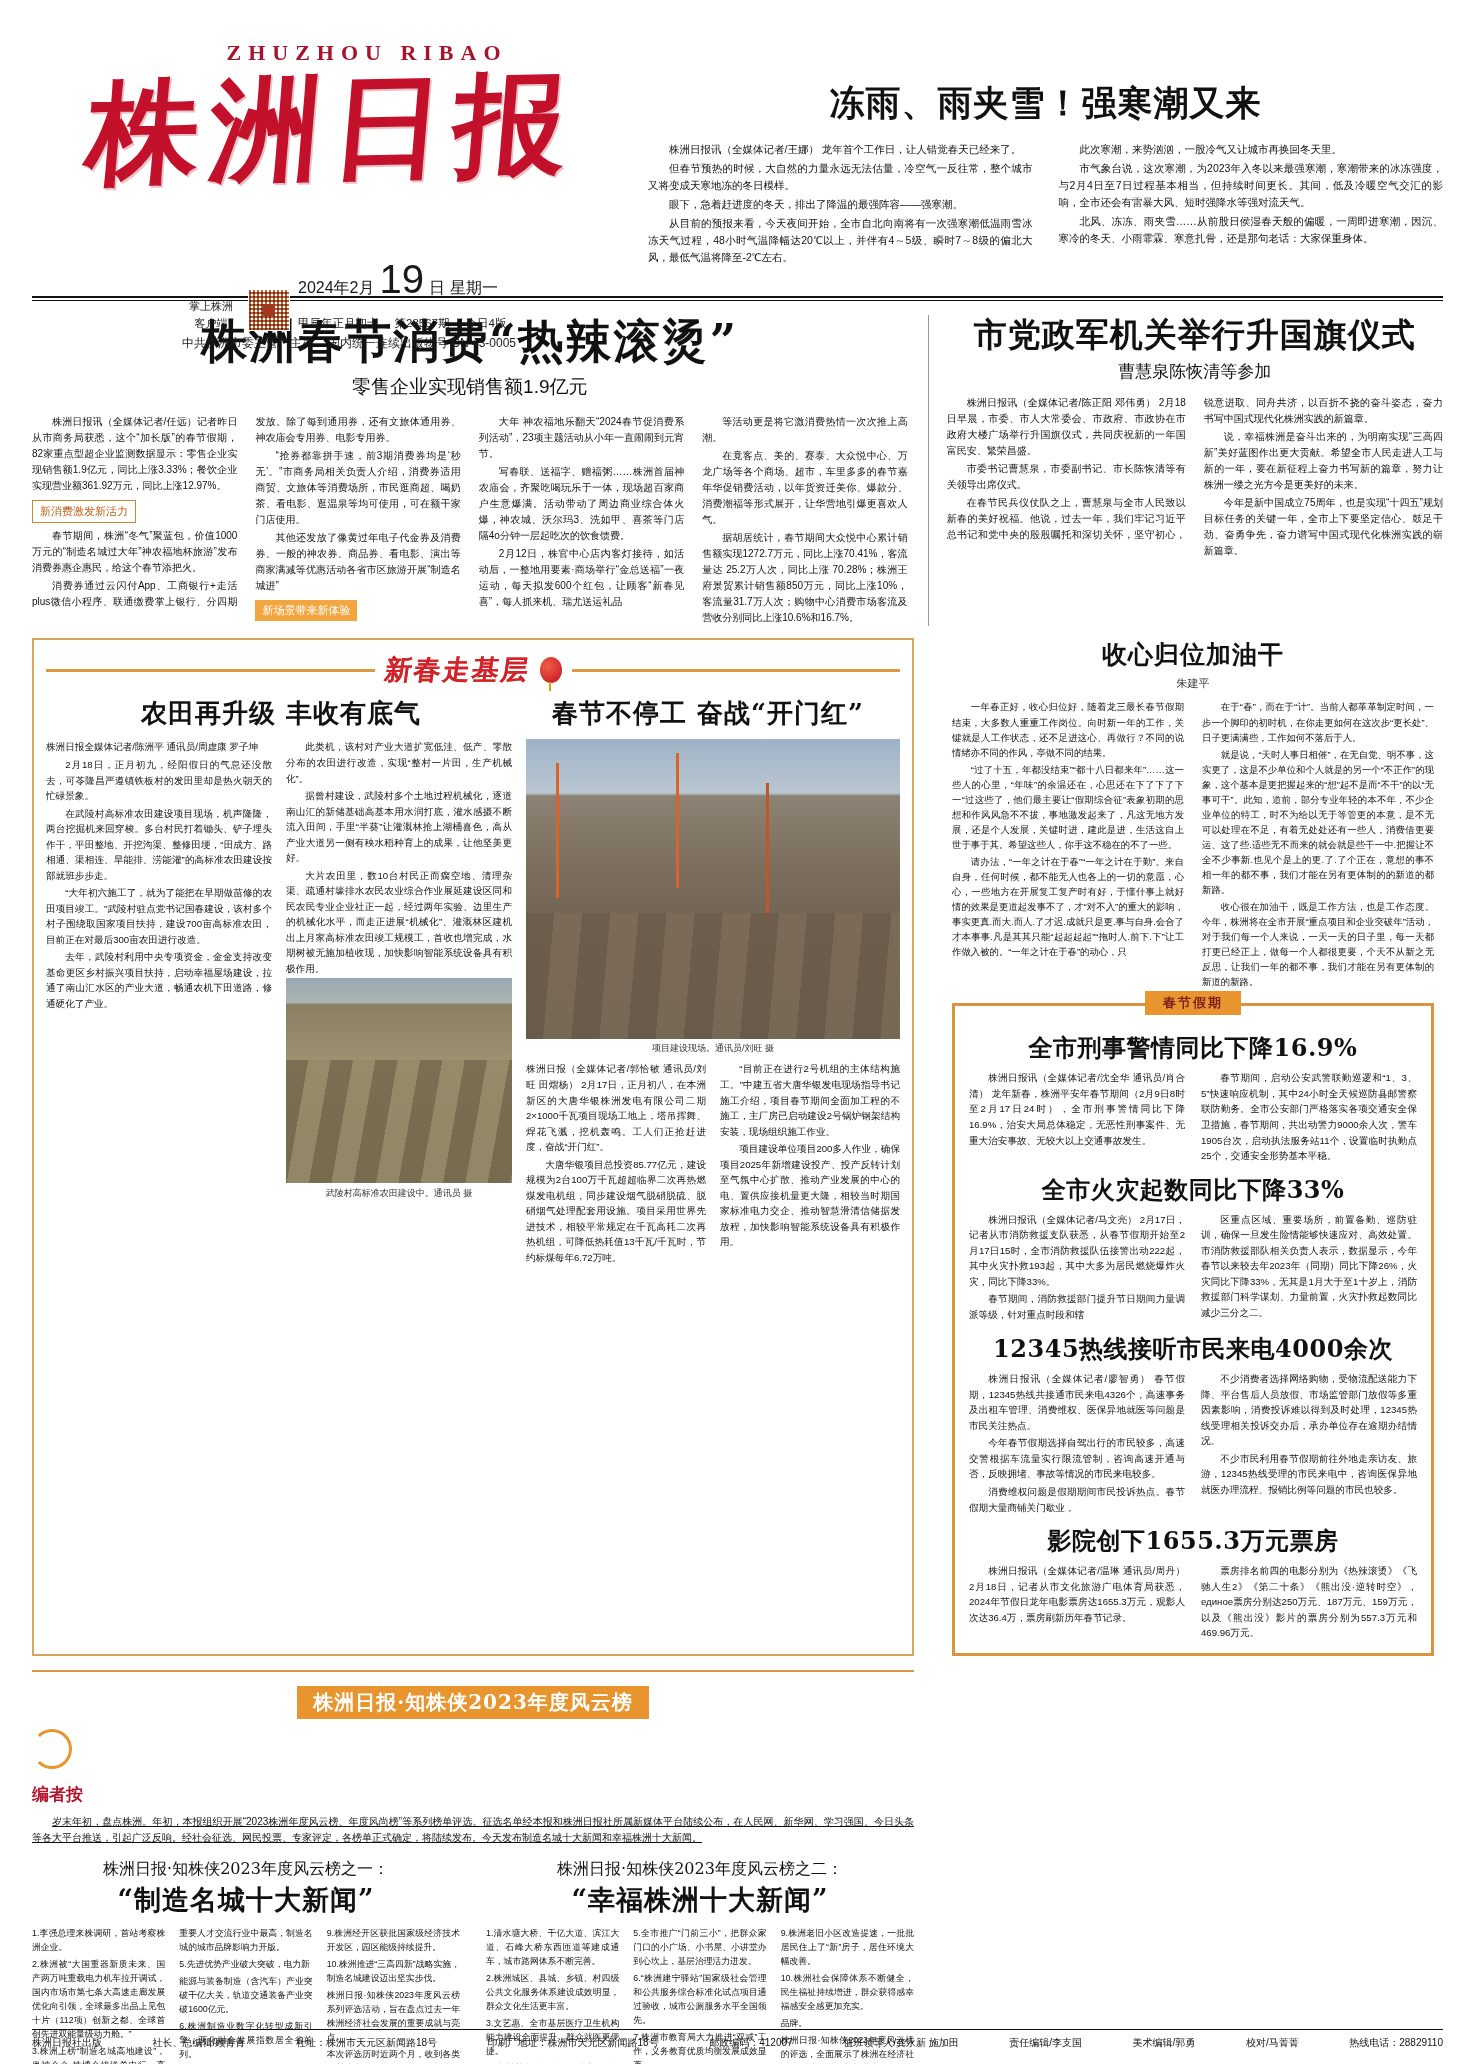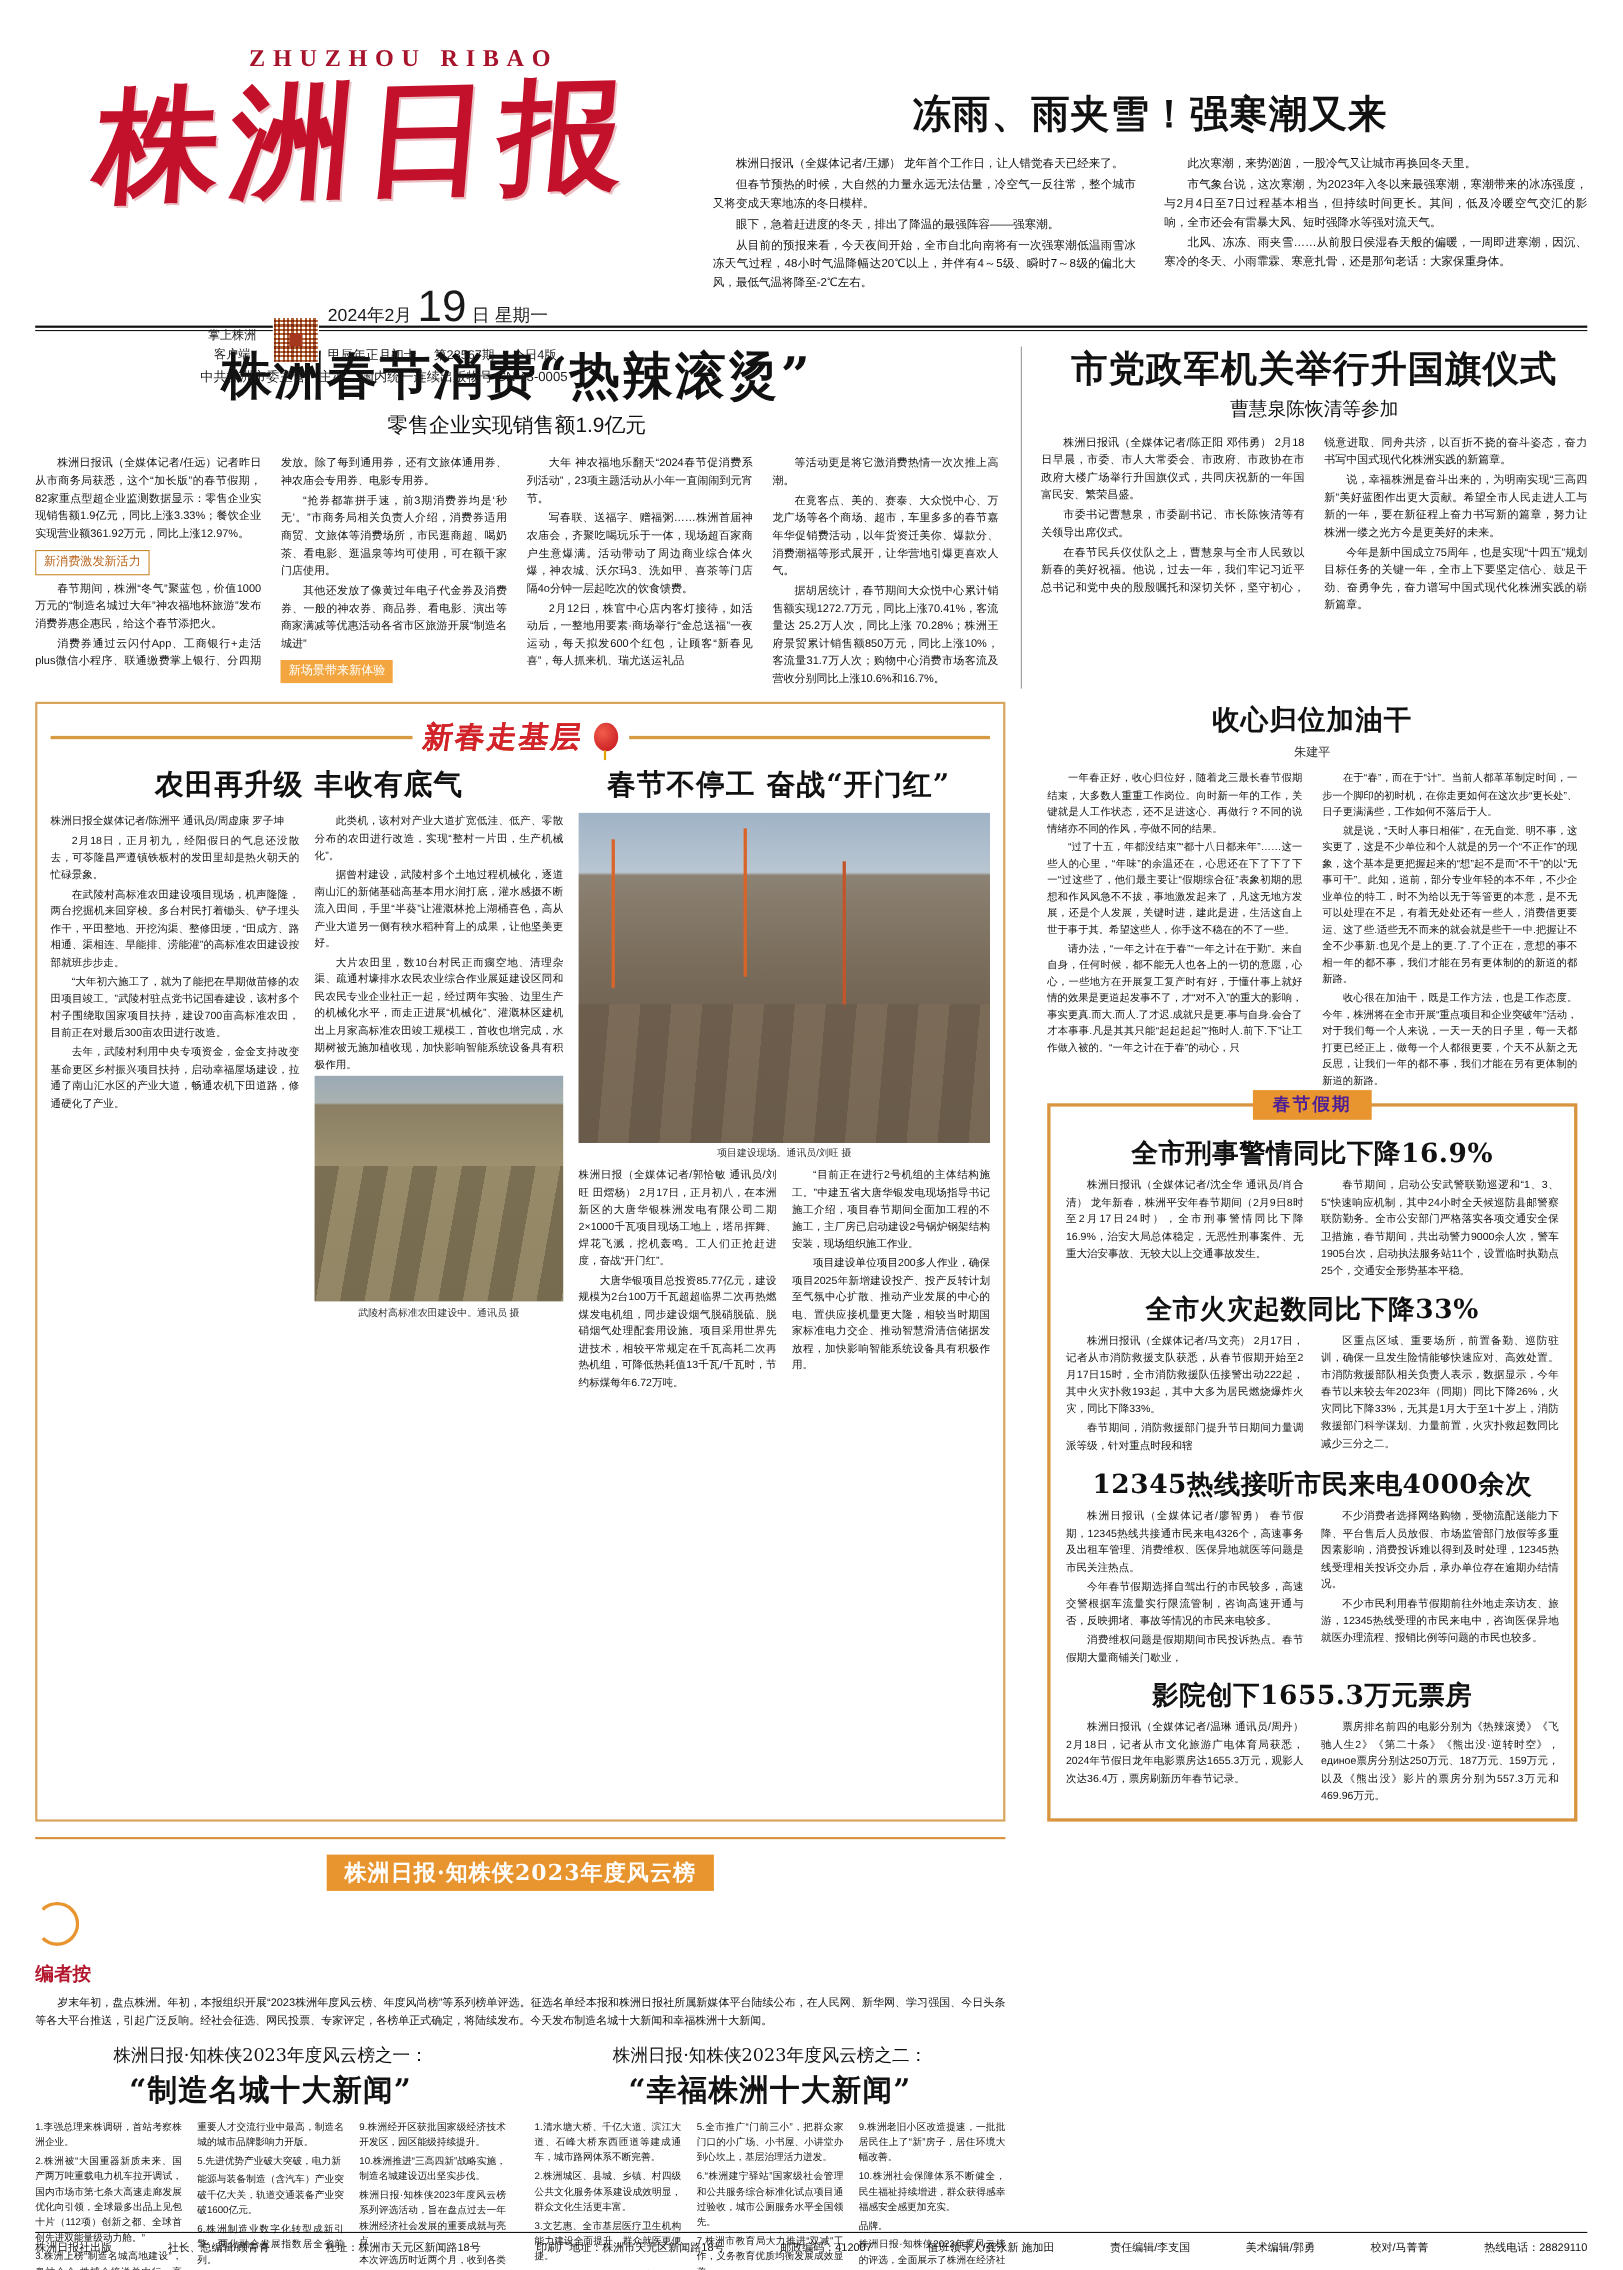--- a/index.html
+++ b/index.html
@@ -142,38 +142,38 @@
   .caption{font-size:9px;text-align:center;margin-top:3px;color:#333;font-family:"Liberation Sans",sans-serif;}
 
   
   .r-title{font-size:25px;font-weight:700;text-align:center;font-family:"DejaVu Serif",serif;letter-spacing:1px;}
   .r-author{font-size:11px;text-align:center;margin-top:5px;color:#333;font-family:"Liberation Sans",sans-serif;}
 
   
   .cj-box{border:3px solid #d9943f;margin-top:14px;padding:16px 14px 12px;position:relative;box-sizing:border-box;}
   .cj-tab{
     position:absolute;top:-15px;left:50%;transform:translateX(-50%);
-    background:#e8952f;color:#4c1d95;font-size:16px;font-weight:700;padding:3px 18px;
+    background:#e8952f;color:#7f1d1d;font-size:13px;font-weight:700;padding:3px 18px;
     font-family:Liberation Sans, sans-serif;letter-spacing:2px;white-space:nowrap;
   }
   .cj-h{font-size:24px;font-weight:700;text-align:center;font-family:"DejaVu Serif",serif;margin:10px 0 6px;letter-spacing:.5px;}
   .cj-cols{column-count:2;column-gap:16px;font-size:9.6px;line-height:1.62;text-align:justify;font-family:"Liberation Sans",sans-serif;}
   .cj-cols p{margin:0 0 2px 0;text-indent:2em;}
 
   
   .b4{margin-top:14px;border-top:2.5px solid #d9943f;padding-top:10px;width:882px;}
   .fy-banner{text-align:center;margin:4px 0 8px;}
   .fy-tag{
     display:inline-block;background:#e8952f;color:#fff;font-size:20px;font-weight:700;
     padding:3px 16px;font-family:"DejaVu Serif",serif;letter-spacing:1px;
   }
   .bz-row{display:flex;gap:8px;align-items:flex-start;flex-direction:column;}
   .bz-mark{width:34px;height:34px;border-radius:50%;border:3px solid #e8952f;border-left-color:transparent;flex:none;margin-top:2px;}
   .bz-label{color:#b2152c;font-size:17px;font-weight:700;font-family:"DejaVu Serif",serif;white-space:nowrap;margin-top:6px;}
-  .bz-text{font-size:10px;line-height:1.65;text-align:justify;flex:1;font-family:"Liberation Sans",sans-serif;}
+  .bz-text{font-size:10px;line-height:1.65;text-align:justify;flex:1;font-family:"Liberation Sans",sans-serif;text-decoration:underline;}
   .bz-text p{margin:0;text-indent:2em;}
 
   .fy-two{display:flex;gap:26px;margin-top:12px;}
   .fy-half{flex:1;}
   .fy-kicker{font-size:16px;text-align:center;font-family:"DejaVu Serif",serif;}
   .fy-big{font-size:27px;font-weight:700;text-align:center;font-family:"DejaVu Serif",serif;margin-top:2px;letter-spacing:1px;}
   .fy-cols{column-count:3;column-gap:14px;font-size:8.8px;line-height:1.6;text-align:justify;margin-top:8px;font-family:"Liberation Sans",sans-serif;}
   .fy-cols p{margin:0 0 3px 0;text-indent:0;}
 
   

